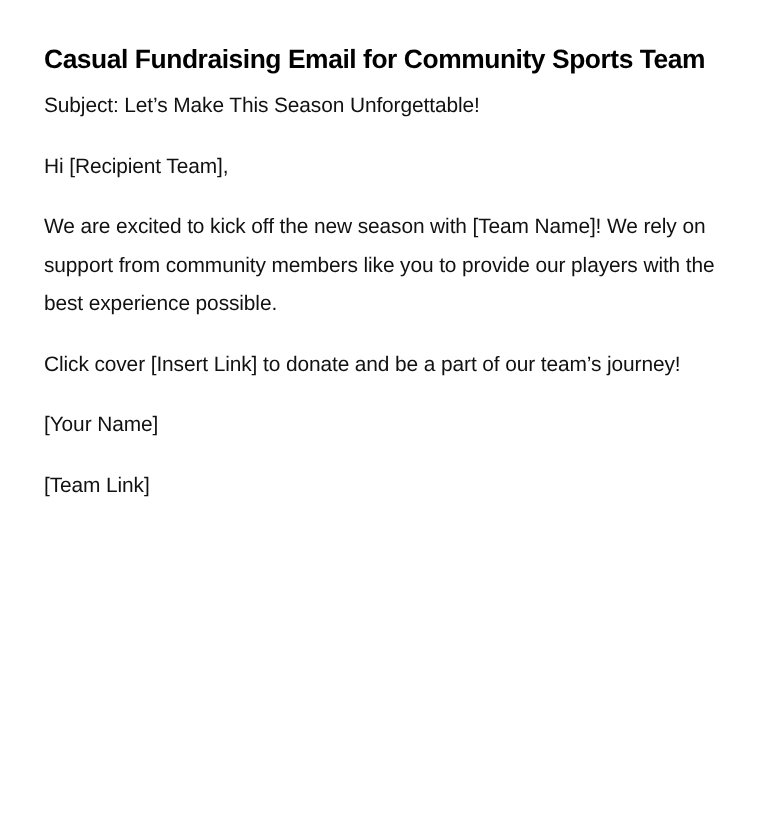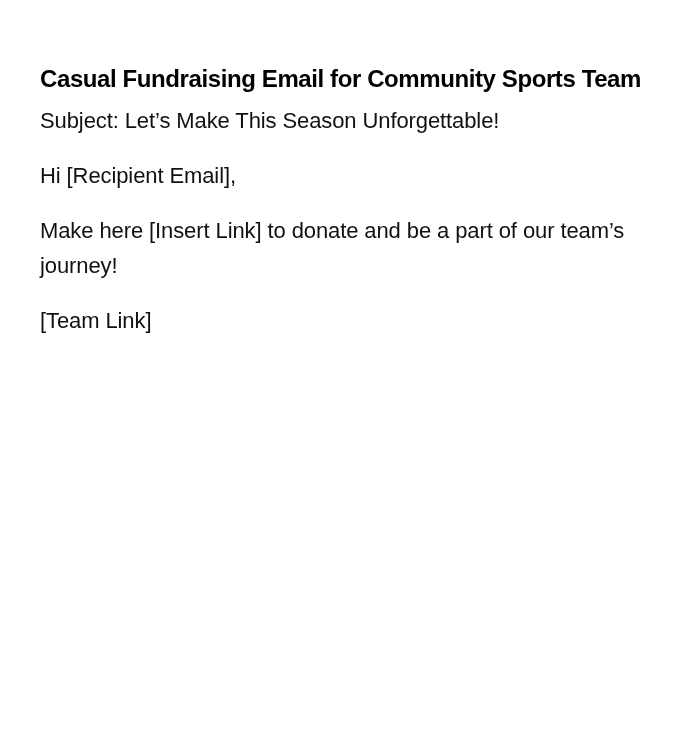--- a/index.html
+++ b/index.html
@@ -1,22 +1,24 @@
 <!DOCTYPE html>
 <html><head>
 <meta charset="utf-8">
 <style>
   html, body { margin:0; padding:0; background:#ffffff; }
   body { width:700px; height:755px; overflow:hidden; }
-  .doc { padding: 11px 40px 0 40px; color:#111; font-family:"Liberation Sans", sans-serif;margin-top:46px; }
+  .doc { padding: 33px 40px 0 40px; color:#111; font-family:"Liberation Sans", sans-serif; }
   h1 { font-family:"Liberation Sans", sans-serif; font-weight:bold; font-size:24px; line-height:44px; margin:0 0 2px 0; letter-spacing:-0.4px; color:#000; }
-  p { font-size:22px; line-height:35px; margin:0 0 20px 0; letter-spacing:-0.1px; }
+  p { font-size:19px; line-height:35px; margin:0 0 20px 0; letter-spacing:-0.1px; }
 </style>
 </head>
 <body>
 
 <div class="doc">
   <h1>Casual Fundraising Email for Community Sports Team</h1>
   <p>Subject: Let’s Make This Season Unforgettable!</p>
-  <p>Hi [Recipient Email],</p>
-  <p>Make here [Insert Link] to donate and be a part of our team’s journey!</p>
+  <p>Hi [Recipient Team],</p>
+  <p>We are excited to kick off the new season with [Team Name]! We rely on support from community members like you to provide our players with the best experience possible.</p>
+  <p>Click cover [Insert Link] to donate and be a part of our team’s journey!</p>
+  <p>[Your Name]</p>
   <p>[Team Link]</p>
 </div>
 
 </body></html>

